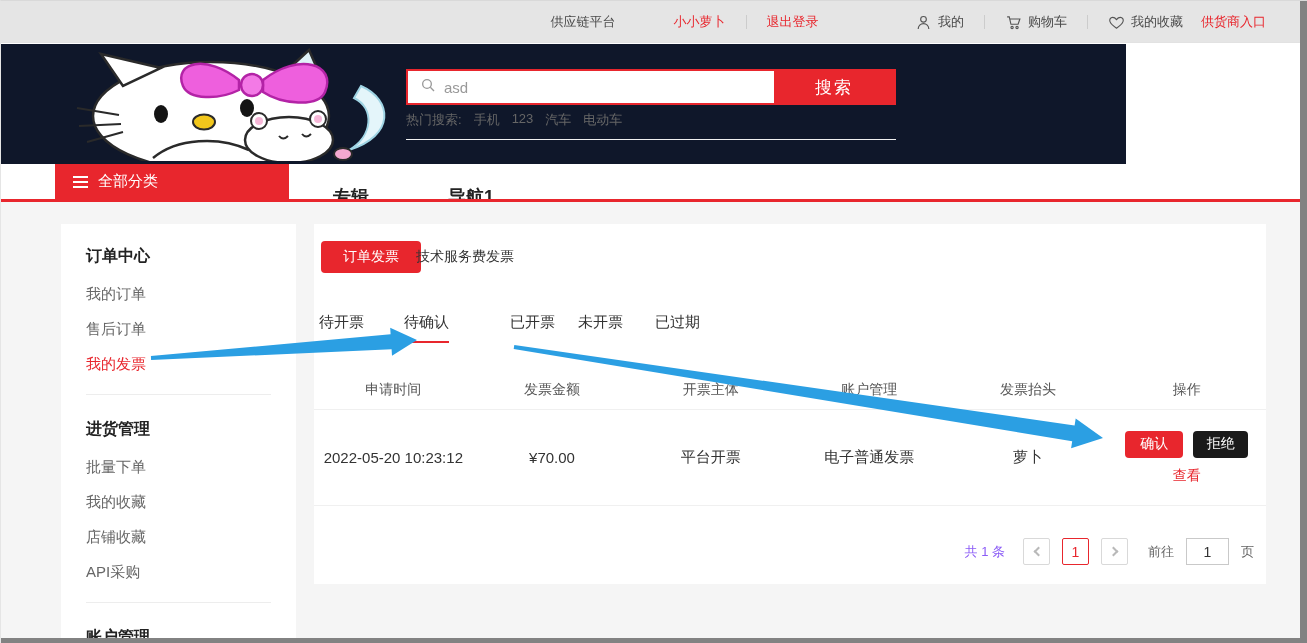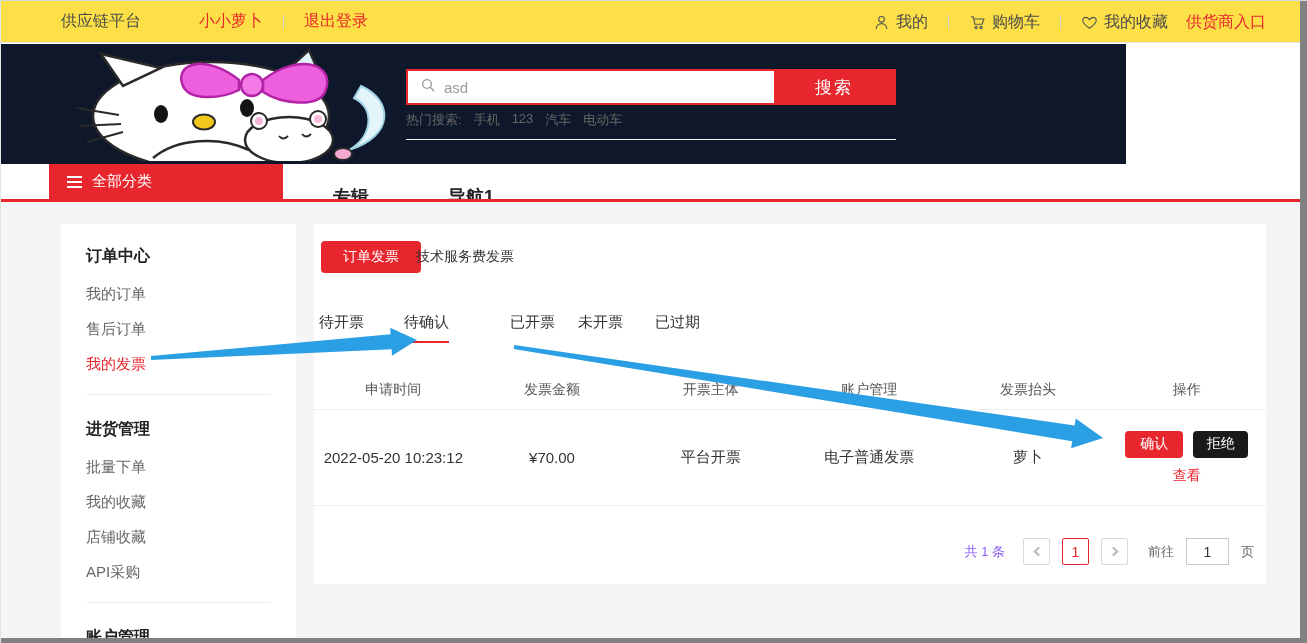--- a/index.html
+++ b/index.html
@@ -5,22 +5,22 @@
   * { box-sizing: border-box; margin: 0; padding: 0; }
   html,body { background:#fff; }
   body { font-family: "Liberation Sans", "DejaVu Sans", sans-serif; }
   #page {
     position: relative; width: 1307px; height: 643px;
     background:#fff; overflow: hidden; border-top:1px solid #d9d9d9; border-left:1px solid #e5e5e5;
   }
   
   .topbar {
     position:absolute; left:0; top:0; width:1307px; height:42px;
-    background:#fde047; border-bottom:1px solid #e2e2e2;
-    display:flex; align-items:center; font-size:16px; color:#4a4a4a;
+    background:#e5e5e5; border-bottom:1px solid #e2e2e2;
+    display:flex; align-items:center; font-size:13px; color:#4a4a4a;justify-content:center;
   }
   .tb-brand { margin-left:60px; color:#4a4a4a; }
   .tb-user  { margin-left:58px; color:#e8262d; cursor:pointer; }
   .tb-sep   { width:1px; height:14px; background:#ccc; margin:0 20px; }
   .tb-logout{ color:#e8262d; cursor:pointer; }
   .tb-right { position:absolute; right:42px; top:0; height:42px; display:flex; align-items:center; }
   .tb-link  { display:flex; align-items:center; gap:6px; color:#4a4a4a; cursor:pointer; }
   .tb-entry { color:#e8262d; margin-left:18px; cursor:pointer; }
   .icon16 svg { display:block; width:17px; height:17px; stroke:#555; fill:none; stroke-width:1.6; }
   
@@ -33,21 +33,21 @@
   .searchinput input { border:none; outline:none; width:300px; font-size:15px; color:#999;
     font-family:"Liberation Sans","DejaVu Sans",sans-serif; }
   .searchbtn { width:120px; height:100%; background:#e8262d; color:#fff; font-size:17px;
     display:flex; align-items:center; justify-content:center; border:none; cursor:pointer;
     font-family:"Liberation Sans","DejaVu Sans",sans-serif; letter-spacing:2px; }
   .hotrow { position:absolute; left:405px; top:67px; width:490px; font-size:13px; color:#666;
     display:flex; gap:12px; padding-bottom:10px; border-bottom:1px solid #f0f0f0; }
   .hotkw { cursor:pointer; color:#666; }
   
   .navbar { position:absolute; left:0; top:163px; width:1307px; height:35px; background:#fff; }
-  .allcats { position:absolute; left:48px; top:0; width:234px; height:35px; background:#e8262d;
+  .allcats { position:absolute; left:54px; top:0; width:234px; height:35px; background:#e8262d;
     color:#fff; display:flex; align-items:center; gap:10px; padding-left:18px; font-size:15px; cursor:pointer; }
   .menu-ic { display:inline-flex; flex-direction:column; gap:3px; }
   .menu-ic i { display:block; width:15px; height:2px; background:#fff; }
   .navitem { position:absolute; top:21px; font-size:18px; font-weight:bold; color:#222; cursor:pointer; }
   .nav-0 { left:332px; } .nav-1 { left:447px; }
   .redline { position:absolute; left:0; top:198px; width:1307px; height:3px; background:#e8262d; }
   
   .content { position:absolute; left:0; top:201px; width:1307px; height:442px; background:#f5f5f5; }
   
   .sidebar { position:absolute; left:60px; top:22px; width:235px; height:420px; background:#fff;

